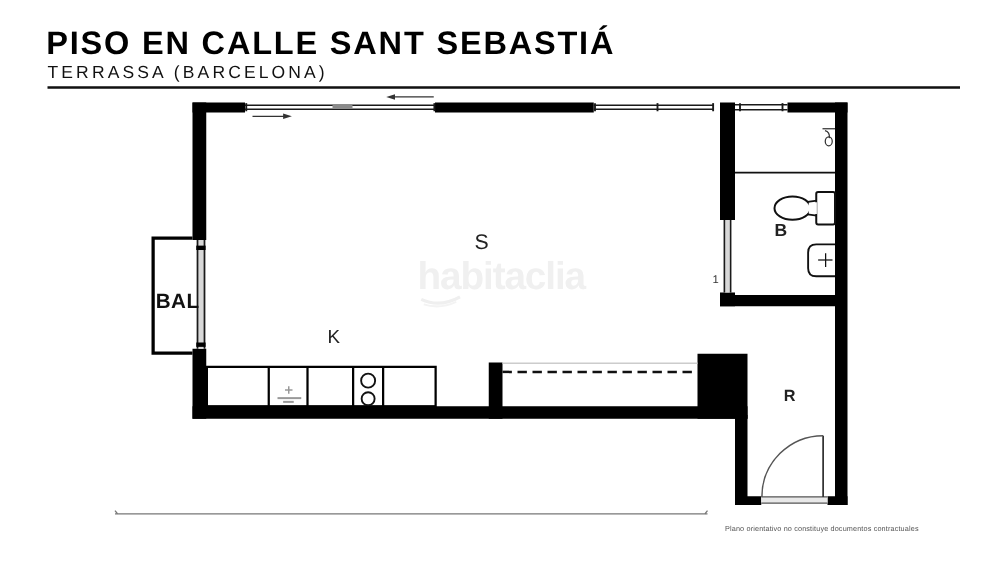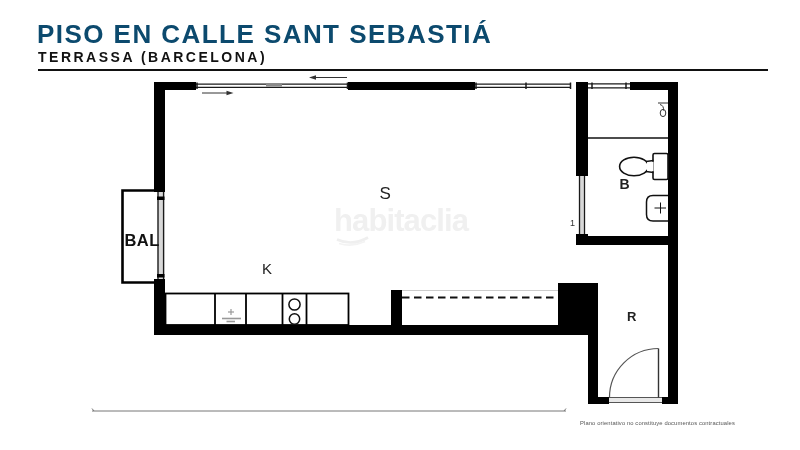--- a/index.html
+++ b/index.html
@@ -2,23 +2,23 @@
 <html><head>
 <meta charset="utf-8">
 <style>
   html,body{margin:0;padding:0;width:800px;height:450px;background:#fff;overflow:hidden;
     font-family:"Liberation Sans",sans-serif;-webkit-font-smoothing:antialiased;}
   .abs{position:absolute;}
 </style>
 </head>
 <body>
 
-<div class="abs" style="left:37px;top:19px;font-size:26px;font-weight:bold;color:#0c4a6e;letter-spacing:1.45px;white-space:nowrap;">PISO EN CALLE SANT SEBASTIÁ</div>
+<div class="abs" style="left:37px;top:19px;font-size:26px;font-weight:bold;color:#000000;letter-spacing:1.45px;white-space:nowrap;">PISO EN CALLE SANT SEBASTIÁ</div>
 
-<div class="abs" style="left:38px;top:49px;font-size:14px;font-weight:bold;color:#111;letter-spacing:2.5px;white-space:nowrap;">TERRASSA (BARCELONA)</div>
+<div class="abs" style="left:38px;top:49px;font-size:14px;font-weight:normal;color:#111;letter-spacing:2.5px;white-space:nowrap;">TERRASSA (BARCELONA)</div>
 
 <div class="abs" style="left:38px;top:69px;width:730px;height:2px;background:#111;"></div>
 
 <div class="abs" style="left:334px;top:203px;font-size:31px;font-weight:bold;color:#f0f0f0;letter-spacing:-0.9px;white-space:nowrap;">habitaclia</div>
 <svg class="abs" style="left:0;top:0;" width="800" height="450" viewBox="0 0 800 450">
 
   <path d="M337 239.5 q 15 7 31 -2" stroke="#efefef" stroke-width="2.6" fill="none"></path>
   <path d="M339 243.5 q 13 4 26 -2" stroke="#f3f3f3" stroke-width="1.6" fill="none"></path>
 
   <rect x="154" y="82" width="42" height="8" fill="#000"></rect>

